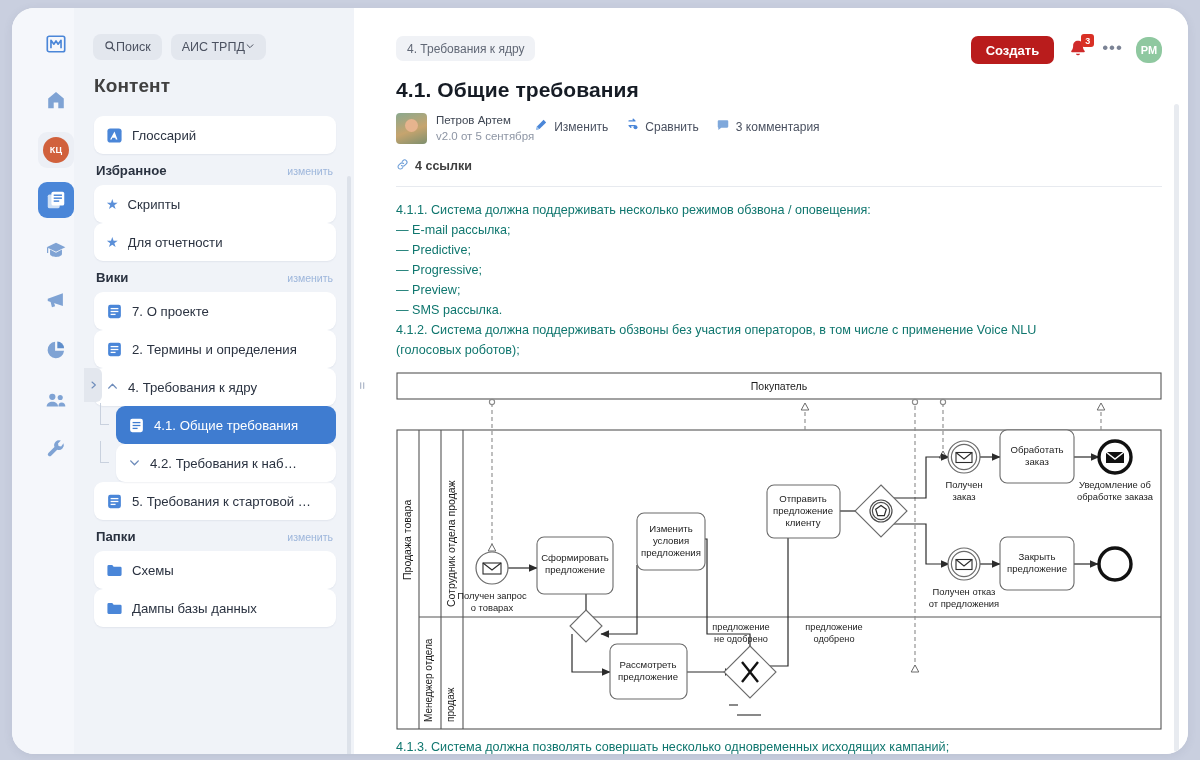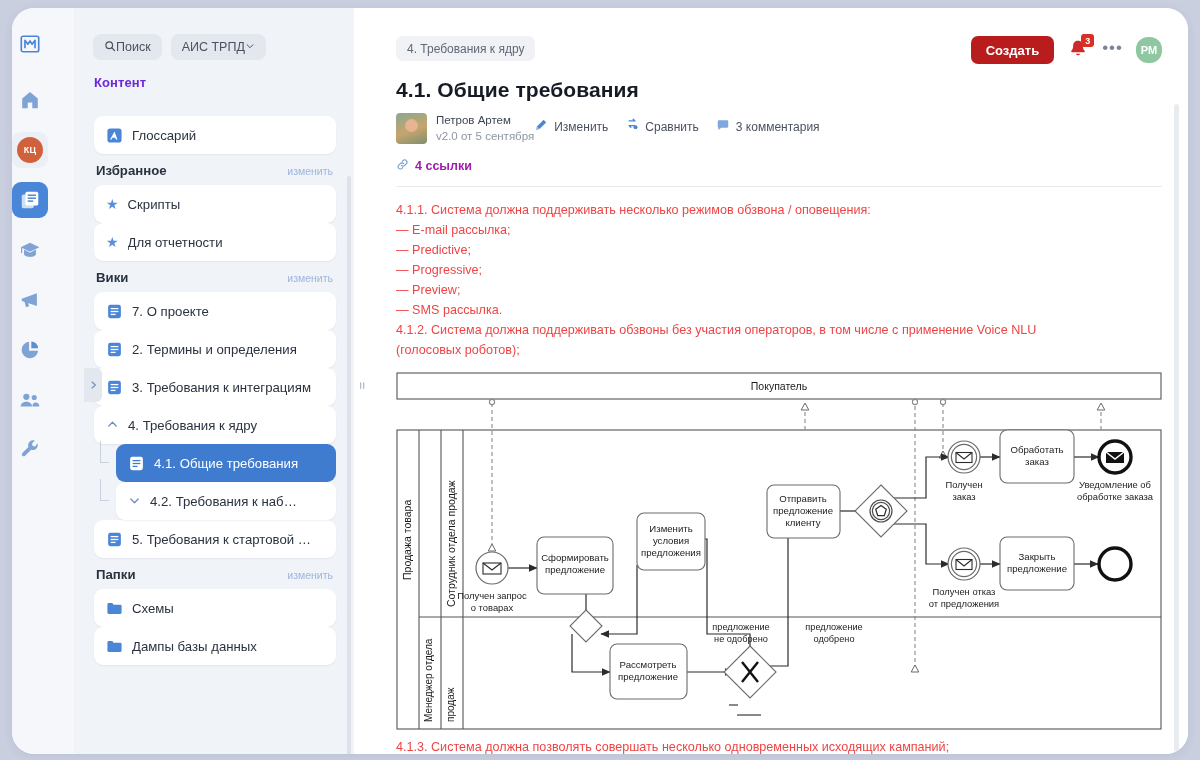--- a/index.html
+++ b/index.html
@@ -19,21 +19,21 @@
     border-radius: 22px;
     overflow: hidden;
     box-shadow: 0 2px 10px rgba(70,80,110,.10);
   }
   
   #icon-rail {
     position: absolute; left: 0; top: 0;
     width: 62px; height: 100%;
     background: #f5f7fb;
     display: flex; flex-direction: column;
-    align-items: flex-start;
+    align-items: flex-end;
     padding-top: 18px;
   }
   .rail-btn {
     width: 36px; height: 36px;
     margin-bottom: 14px;
     border-radius: 9px;
     display: flex; align-items: center; justify-content: center;
     cursor: pointer;
   }
   .rail-btn.logo { margin-bottom: 20px; cursor: default; }
@@ -62,21 +62,21 @@
     background: #e3e7ee;
     border-radius: 8px;
     height: 26px;
     display: flex; align-items: center; 
     padding: 0 11px;
     font-size: 12.5px; color: #4b5160;
     cursor: pointer;
     white-space: nowrap;
   }
   #sidebar-title {
-    font-size: 13px; font-weight: 700; color: #6d28d9;
+    font-size: 19px; font-weight: 700; color: #404040;
     padding: 15px 0 10px 20px;
     letter-spacing: .1px;
   }
   #sidebar-scroll {
     position: absolute; left: 0; top: 108px;
     width: 280px; height: 652px;
     overflow: hidden;
     padding: 0 18px 0 20px;
   }
   .card {
@@ -205,28 +205,28 @@
   .author-name { font-size: 11.5px; color: #3e4653; line-height: 1.35; }
   .author-ver  { font-size: 11.5px; color: #8d95a4; line-height: 1.35; }
   #meta-actions { display: flex; align-items: center; gap: 17px; padding-top: 5px; }
   .meta-act {
     display: flex; align-items: center; gap: 6px;
     font-size: 12px; color: #4a5160; cursor: pointer; white-space: nowrap;
   }
   #links-row {
     display: flex; align-items: center; gap: 6px;
     padding: 14px 0 0 26px;
-    font-size: 12.5px; font-weight: 700; color: #a21caf; cursor: pointer;
+    font-size: 12.5px; font-weight: 700; color: #404040; cursor: pointer;
   }
   #meta-divider {
     margin: 12px 26px 0 26px; height: 1px; background: #e7eaef;
   }
   #doc-body { padding: 14px 26px 0 26px; }
   .para {
-    font-size: 12.6px; color: #ef4444; line-height: 19.5px;
+    font-size: 12.6px; color: #0f766e; line-height: 19.5px;
     margin: 0 0 0.5px 0;
   }
   
   #diagram-wrap { padding: 11px 26px 0 26px; }
   #bpmn { display: block; }
   #main-scrollbar {
     position: absolute; right: 9px; top: 96px;
     width: 5px; height: 648px; border-radius: 3px;
     background: #e8ebf0;
   }
@@ -365,31 +365,20 @@
           <svg width="17" height="17" viewBox="0 0 24 24">
               <rect x="3" y="2.5" width="18" height="19" rx="3" fill="#4a86d8"></rect>
               <rect x="6.5" y="7" width="11" height="1.8" fill="#fff"></rect>
               <rect x="6.5" y="11.1" width="11" height="1.8" fill="#fff"></rect>
               <rect x="6.5" y="15.2" width="7" height="1.8" fill="#fff"></rect>
             </svg>
         </span>
         <span class="lbl">2. Термины и определения</span>
       </div>
 
-      <div class="card">
-        <span class="mini-ico">
-          <svg width="17" height="17" viewBox="0 0 24 24">
-              <rect x="3" y="2.5" width="18" height="19" rx="3" fill="#4a86d8"></rect>
-              <rect x="6.5" y="7" width="11" height="1.8" fill="#fff"></rect>
-              <rect x="6.5" y="11.1" width="11" height="1.8" fill="#fff"></rect>
-              <rect x="6.5" y="15.2" width="7" height="1.8" fill="#fff"></rect>
-            </svg>
-        </span>
-        <span class="lbl">3. Требования к интеграциям</span>
-      </div>
 
       <div class="card">
         <span class="chev">
           <svg width="13" height="13" viewBox="0 0 24 24" fill="none">
               <path d="M5 15l7-7 7 7" stroke="#6f8dbb" stroke-width="2.6" stroke-linecap="round" stroke-linejoin="round"></path>
             </svg>
         </span>
         <span class="lbl">4. Требования к ядру</span>
       </div>
 

